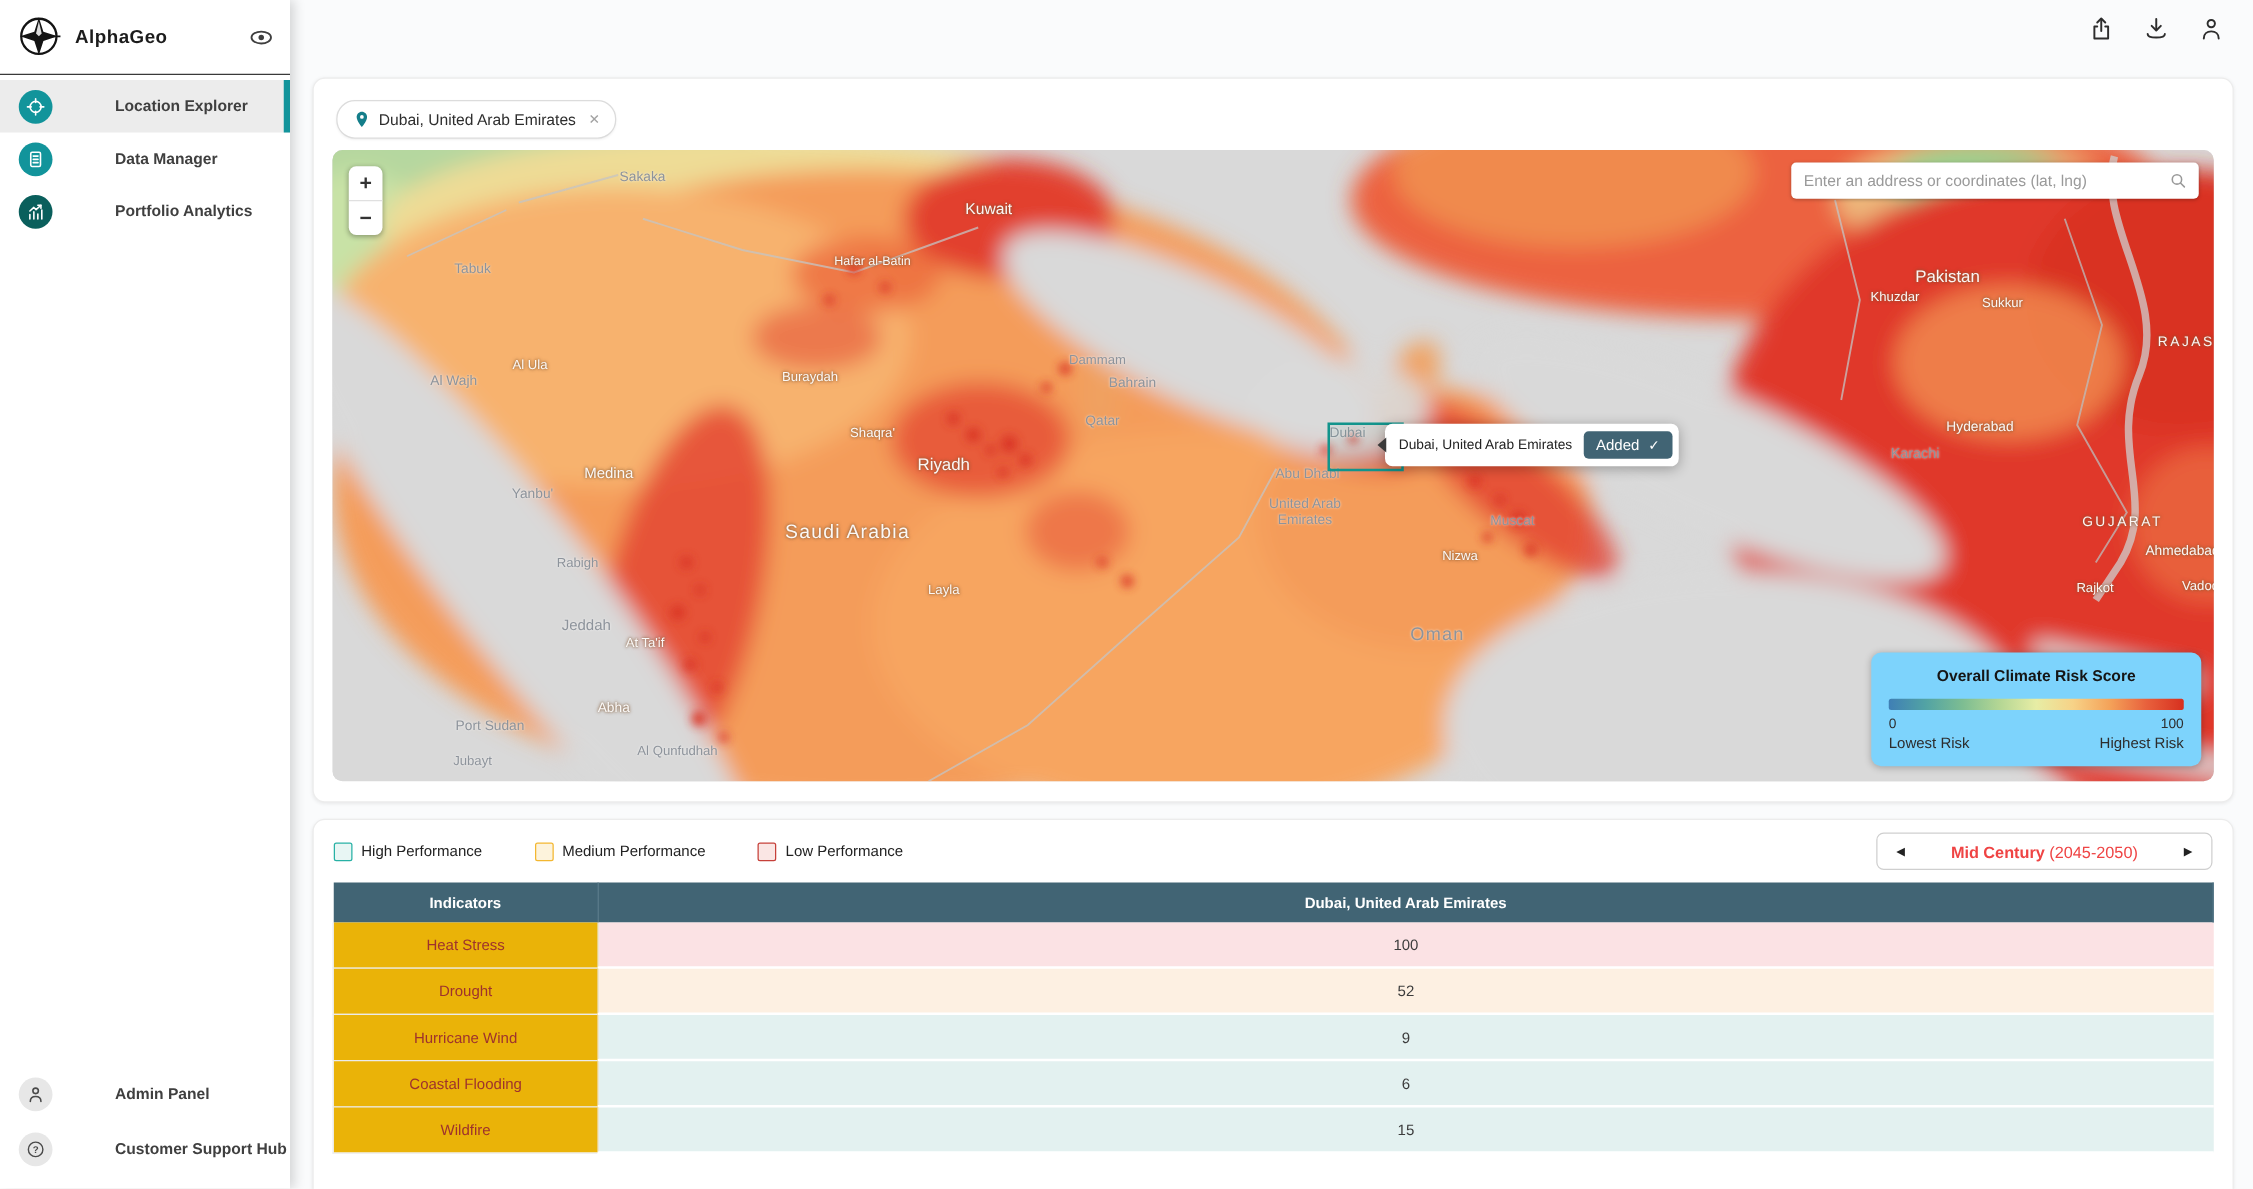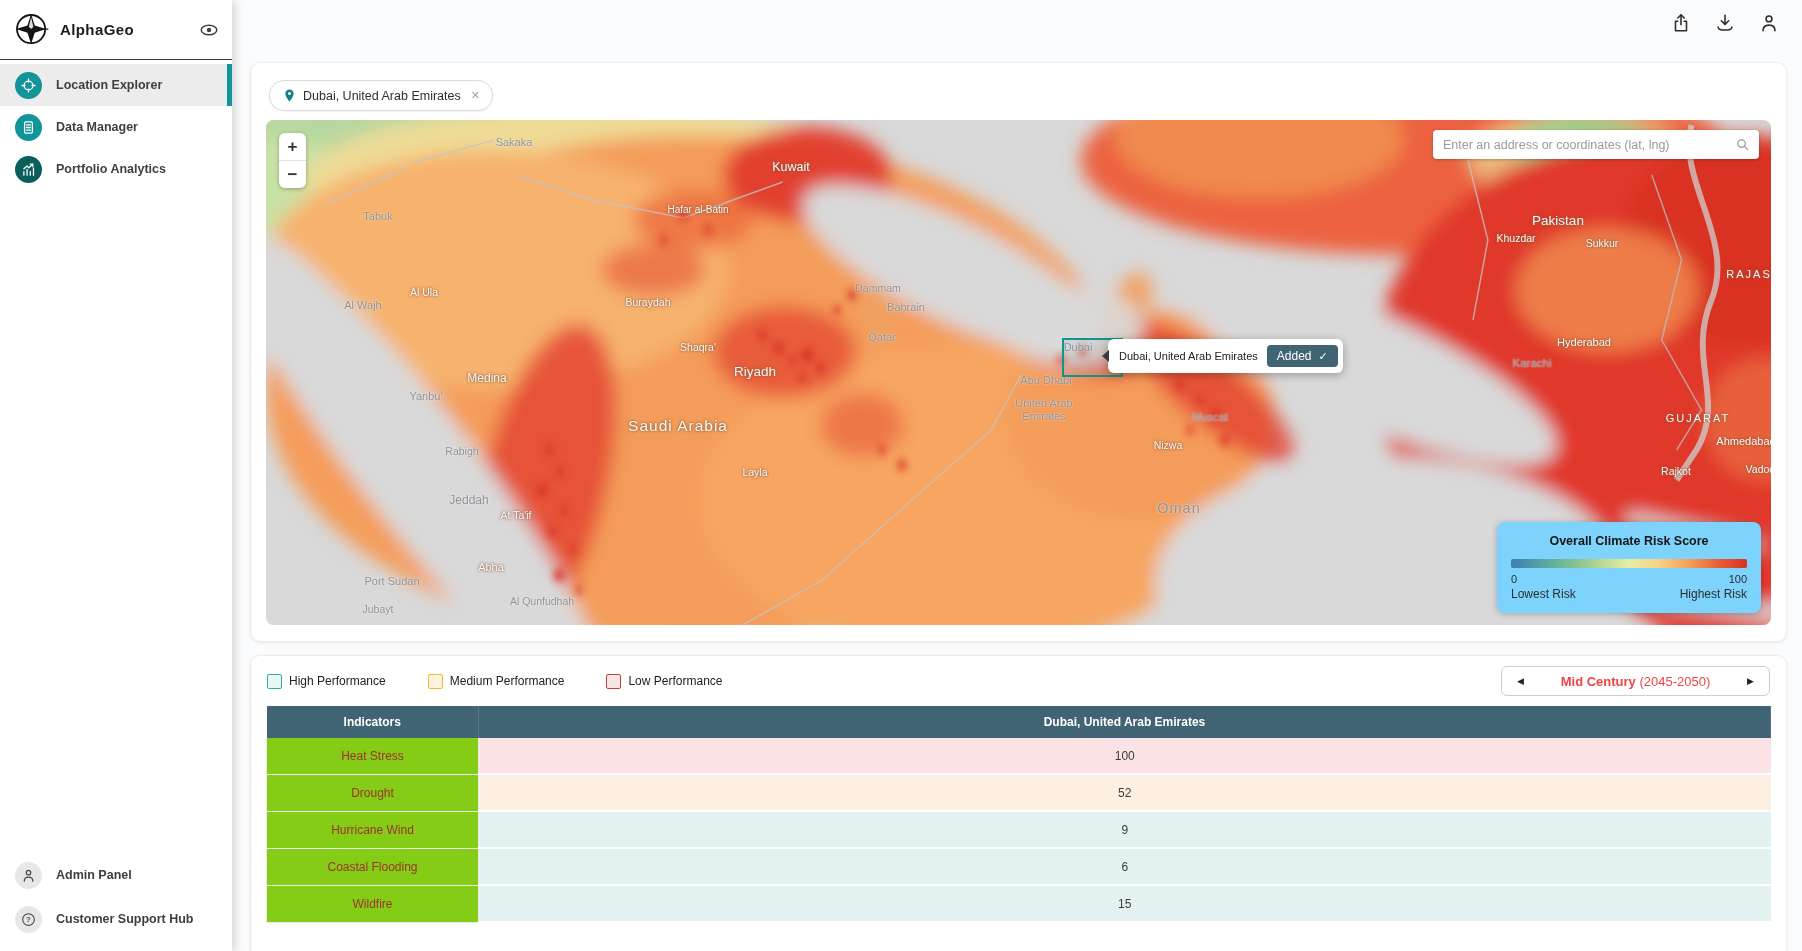--- a/index.html
+++ b/index.html
@@ -11,21 +11,21 @@
   
   .sidebar{
     position:absolute;left:0;top:0;width:232px;height:951px;background:#ffffff;
     box-shadow:3px 0 9px rgba(0,0,0,.16);z-index:30;
   }
   .logo-row{height:59px;display:flex;align-items:center;padding:0 12px;border-bottom:1px solid #3a3a3a;}
   .logo-row svg.compass{width:40px;height:40px;flex:0 0 auto;}
   .logo-name{font-size:15px;font-weight:bold;color:#1c1c1c;letter-spacing:.4px;margin-left:8px;flex:1;}
   .eye-btn{width:22px;height:22px;display:flex;align-items:center;justify-content:center;cursor:pointer;}
   .nav{margin-top:4px;}
-  .nav-item{position:relative;height:42px;display:flex;align-items:center;padding-left:15px;cursor:pointer;}
+  .nav-item{position:relative;height:42px;display:flex;align-items:center;padding-left:15px;cursor:pointer;gap:36px;}
   .nav-item.active{background:#ececec;}
   .nav-item.active .active-bar{position:absolute;right:0;top:0;bottom:0;width:5px;background:#12949b;}
   .nav-icon{width:27px;height:27px;border-radius:50%;display:flex;align-items:center;justify-content:center;color:#fff;flex:0 0 auto;}
   .nav-icon svg{width:17px;height:17px;}
   .nav-icon.teal{background:#12949b;}
   .nav-icon.darkteal{background:#0a5f5c;}
   .nav-icon.gray{background:#e7e7e7;color:#4a4a4a;}
   .nav-label{margin-left:14px;font-size:12.5px;font-weight:bold;color:#3f3f3f;}
   .sidebar-footer{position:absolute;left:0;bottom:10px;width:100%;}
   .sidebar-footer .nav-item{height:44px;}
@@ -85,21 +85,21 @@
   .pl-sq{width:13px;height:13px;border-radius:2px;border:1.5px solid;}
   .pl-label{font-size:12px;color:#222;}
   .time-sel{width:243px;height:28px;border:1px solid #cfcfcf;border-radius:6px;display:flex;
     align-items:center;justify-content:space-between;padding:0 12px;background:#fff;}
   .ts-arrow{font-size:9px;color:#222;cursor:pointer;padding:2px 3px;}
   .ts-text{font-size:13px;color:#ef4444;}
   .ts-period{font-weight:bold;}
   .risk-table{width:1505px;margin:0 15px;border-collapse:collapse;table-layout:fixed;}
   .risk-table th{background:#416474;color:#fff;font-size:12px;font-weight:bold;height:30px;text-align:center;border-right:1px solid #537585;}
   .risk-table td{height:33px;text-align:center;font-size:12px;border-bottom:2px solid #fff;}
-  .risk-table td.ind{color:#9e322d;background:#84cc16;border:1px solid #ebebeb;border-top:none;}
+  .risk-table td.ind{color:#9e322d;background:#eab308;border:1px solid #ebebeb;border-top:none;}
   .risk-table td.val{color:#3c3c3c;}
   td.val.low{background:#fbe2e4;}
   td.val.medium{background:#fdf0e2;}
   td.val.high{background:#e3f1f0;}
 </style>
 </head>
 <body>
 
 <div class="sidebar">
   <div class="logo-row">
@@ -320,21 +320,21 @@
           <span class="map-label light" style="left: 489px; top: 352px; font-size: 10.5px;">Layla</span>
           <span class="map-label gray" style="left: 612px; top: 168px; font-size: 10.5px;">Dammam</span>
           <span class="map-label gray" style="left: 640px; top: 187px; font-size: 11px;">Bahrain</span>
           <span class="map-label gray" style="left: 616px; top: 217px; font-size: 11px;">Qatar</span>
           <span class="map-label gray" style="left: 812px; top: 227px; font-size: 11px;">Dubai</span>
           <span class="map-label gray" style="left: 780px; top: 260px; font-size: 11px;">Abu Dhabi</span>
           <span class="map-label gray" style="left: 778px; top: 290px; font-size: 11px;">United Arab
 Emirates</span>
           <span class="map-label gray" style="left: 944px; top: 297px; font-size: 11px;">Muscat</span>
           <span class="map-label light" style="left: 902px; top: 325px; font-size: 10.5px;">Nizwa</span>
-          <span class="map-label gray" style="left: 884px; top: 388px; font-size: 14.5px; letter-spacing: 1px; margin-left: 29px;">Oman</span>
+          <span class="map-label gray" style="left: 884px; top: 388px; font-size: 14.5px; letter-spacing: 1px;">Oman</span>
           <span class="map-label light" style="left: 1250px; top: 118px; font-size: 10.5px;">Khuzdar</span>
           <span class="map-label light" style="left: 1292px; top: 101px; font-size: 13.5px;">Pakistan</span>
           <span class="map-label light" style="left: 1336px; top: 123px; font-size: 10.5px;">Sukkur</span>
           <span class="map-label gray" style="left: 1266px; top: 244px; font-size: 11.5px;">Karachi</span>
           <span class="map-label light" style="left: 1318px; top: 222px; font-size: 11px;">Hyderabad</span>
           <span class="map-label light" style="left: 1502px; top: 154px; font-size: 11px; letter-spacing: 2px;">RAJASTHAN</span>
           <span class="map-label light" style="left: 1432px; top: 298px; font-size: 11px; letter-spacing: 2px;">GUJARAT</span>
           <span class="map-label light" style="left: 1480px; top: 321px; font-size: 11px;">Ahmedabad</span>
           <span class="map-label light" style="left: 1410px; top: 351px; font-size: 10.5px;">Rajkot</span>
           <span class="map-label light" style="left: 1502px; top: 349px; font-size: 10.5px;">Vadodara</span>

